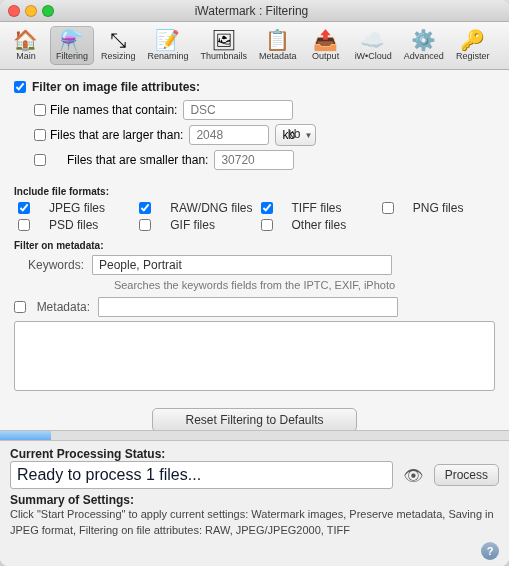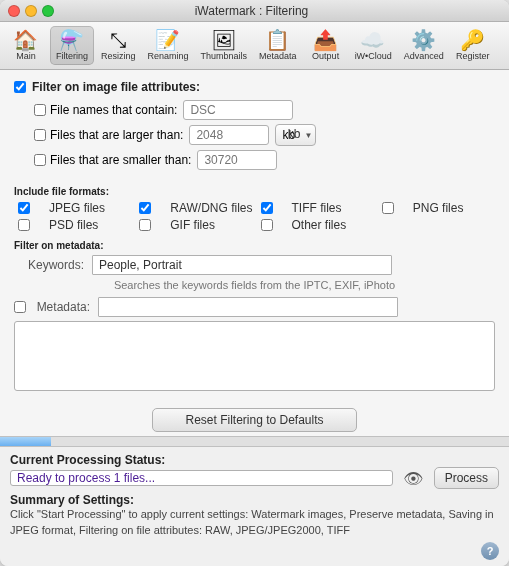--- a/index.html
+++ b/index.html
@@ -255,23 +255,23 @@
       font-weight: bold;
       font-size: 12px;
       color: #222;
     }
     .status-input {
       flex: 1;
       background: #fff;
       border: 1px solid #b0b0b0;
       border-radius: 3px;
       padding: 2px 6px;
-      font-size: 12px;
-      color: #4c1d95;
-      height: 16px;
+      font-size: 16px;
+      color: #0f172a;
+      height: 28px;
     }
     .eye-btn {
       background: transparent;
       border: none;
       cursor: pointer;
       font-size: 16px;
       color: #555;
       padding: 0 4px;
     }
     .process-btn {
@@ -408,21 +408,21 @@
           <select class="select-dropdown">
             <option>kb</option>
             <option>mb</option>
             <option>gb</option>
           </select>
           <span style="position:absolute;right:16px;top:3px;font-size:12px;pointer-events:none;color:#333;">kb</span>
         </div>
       </div>
 
       <div class="field-row">
-        <label style="display:flex;align-items:center;gap:4px;">
+        <label style="display:flex;align-items:center;gap:21px;">
           <input type="checkbox" id="smaller-than" style="">
           <span>Files that are smaller than:</span>
         </label>
         <input type="text" class="text-input" style="width: 80px;" placeholder="30720">
       </div>
     </div>
 
     <div class="formats-section">
       <div class="section-header">Include file formats:</div>
       <div class="formats-grid">

